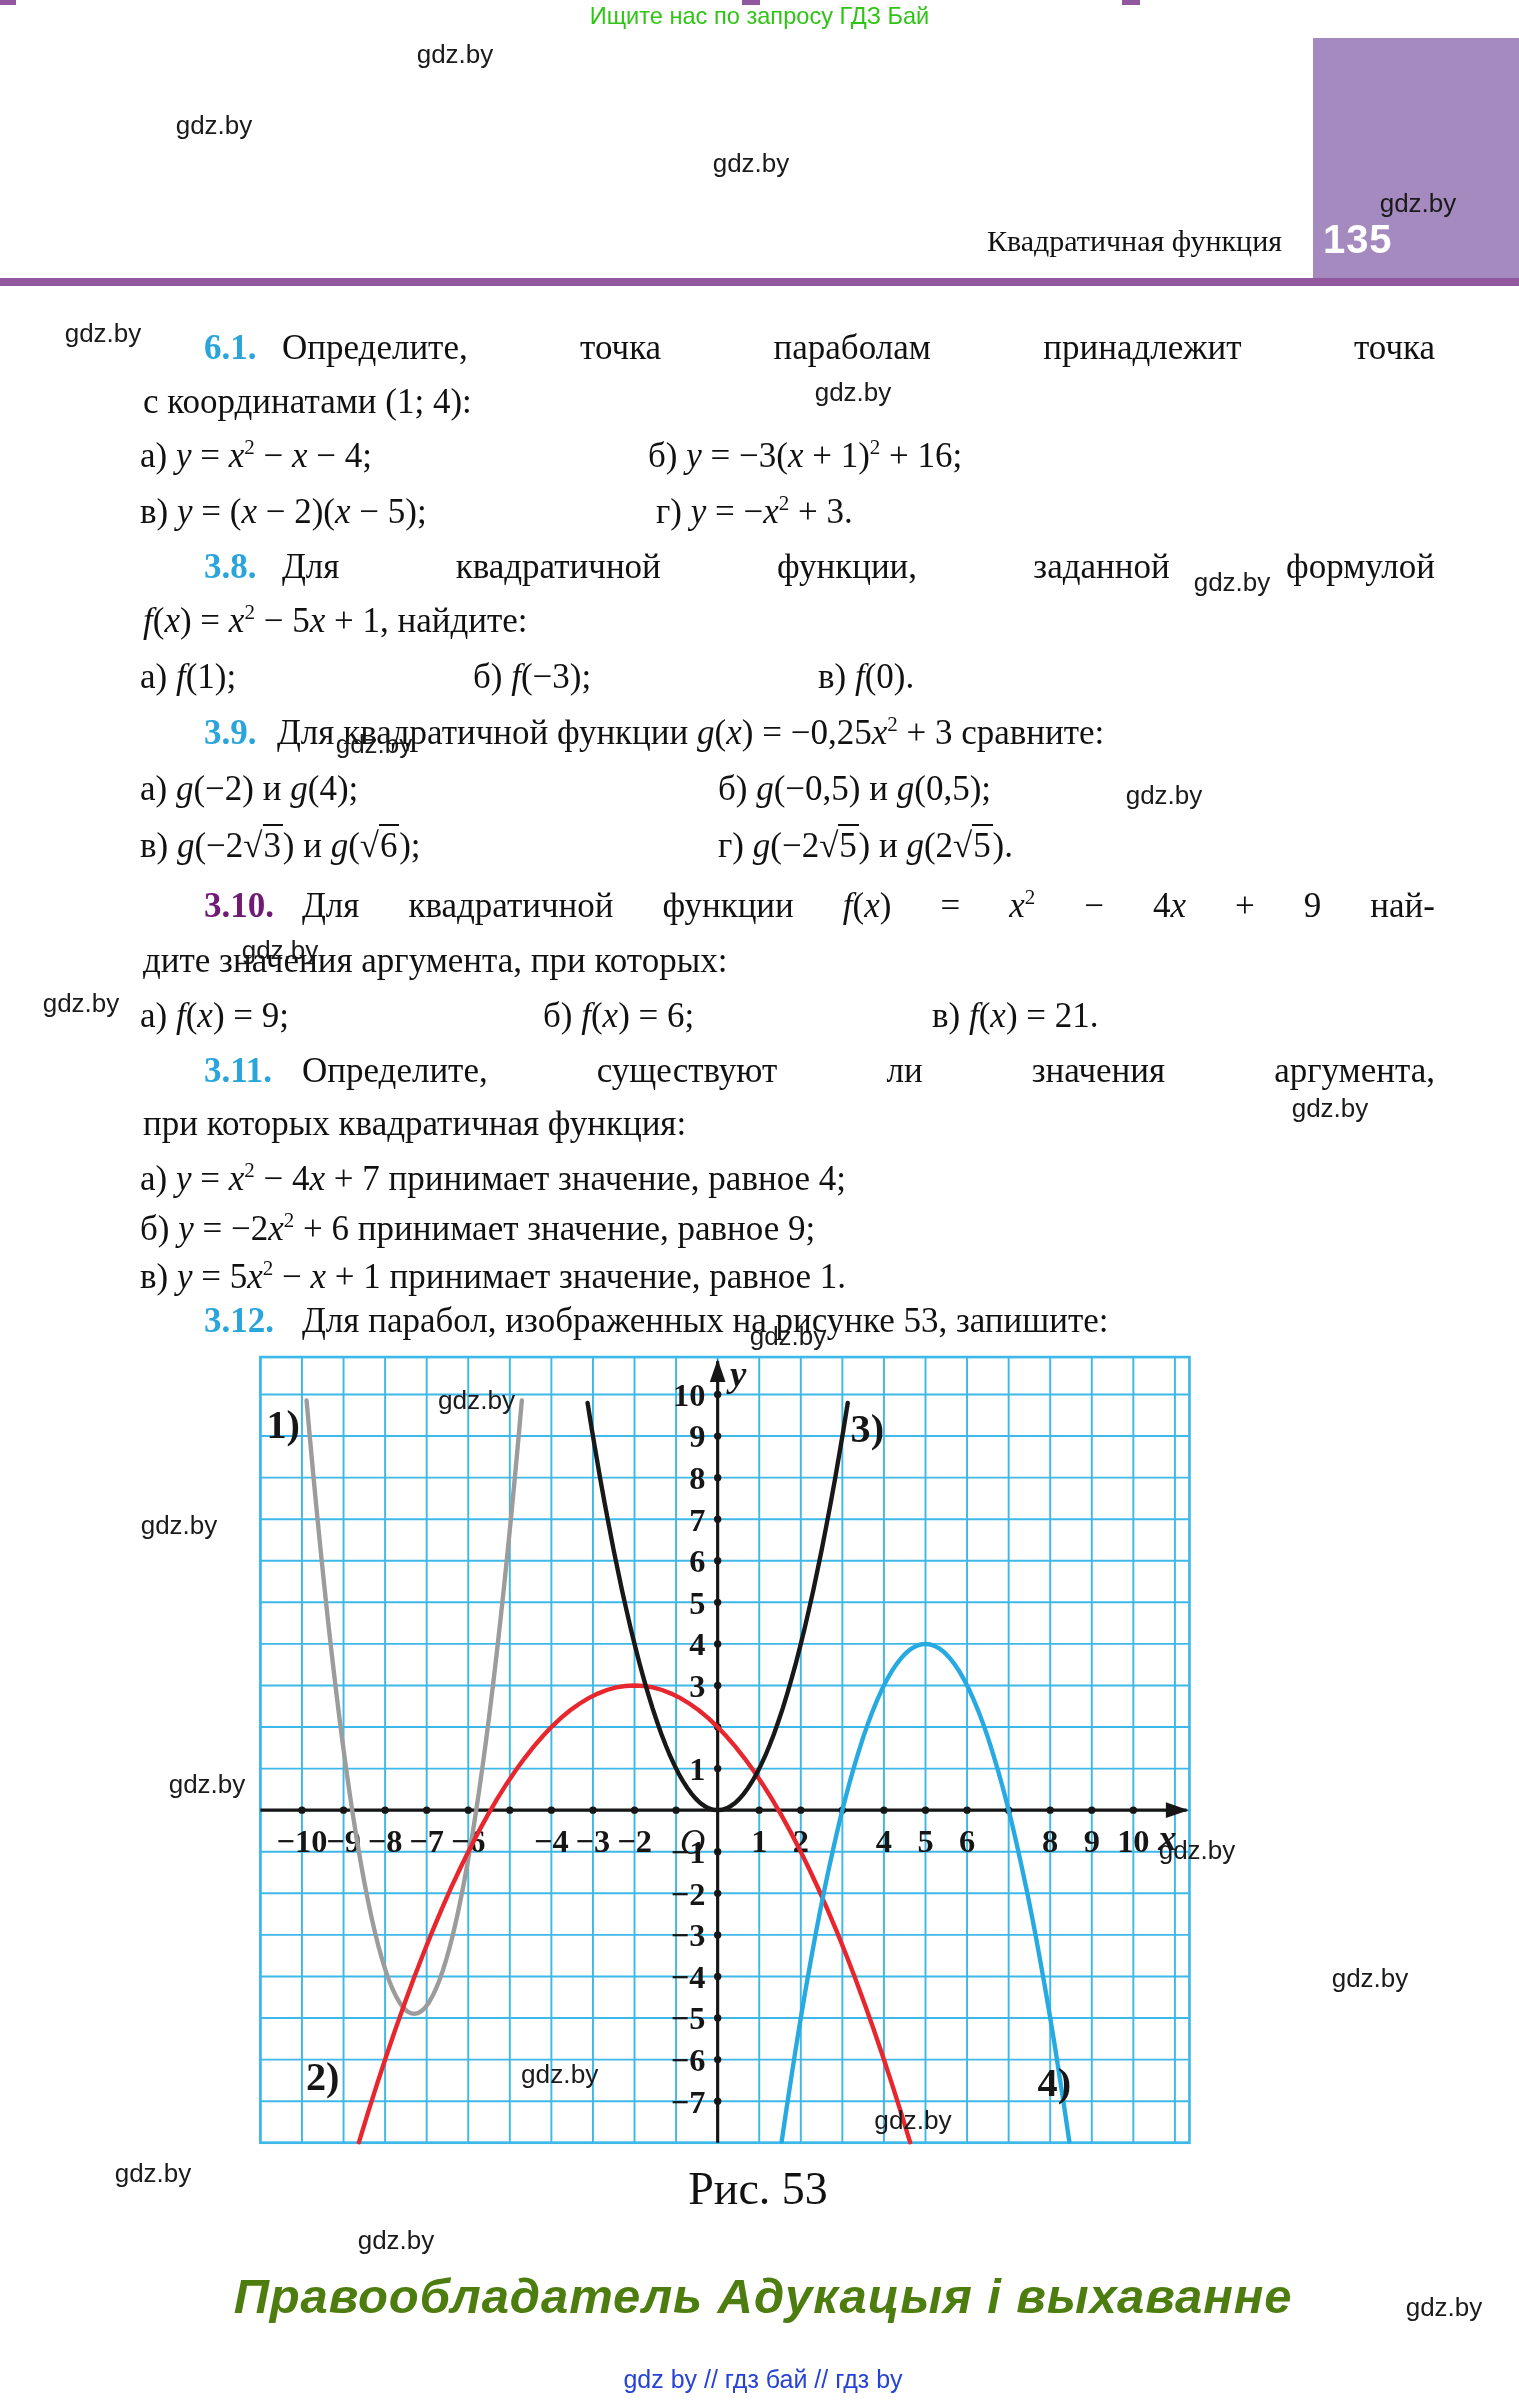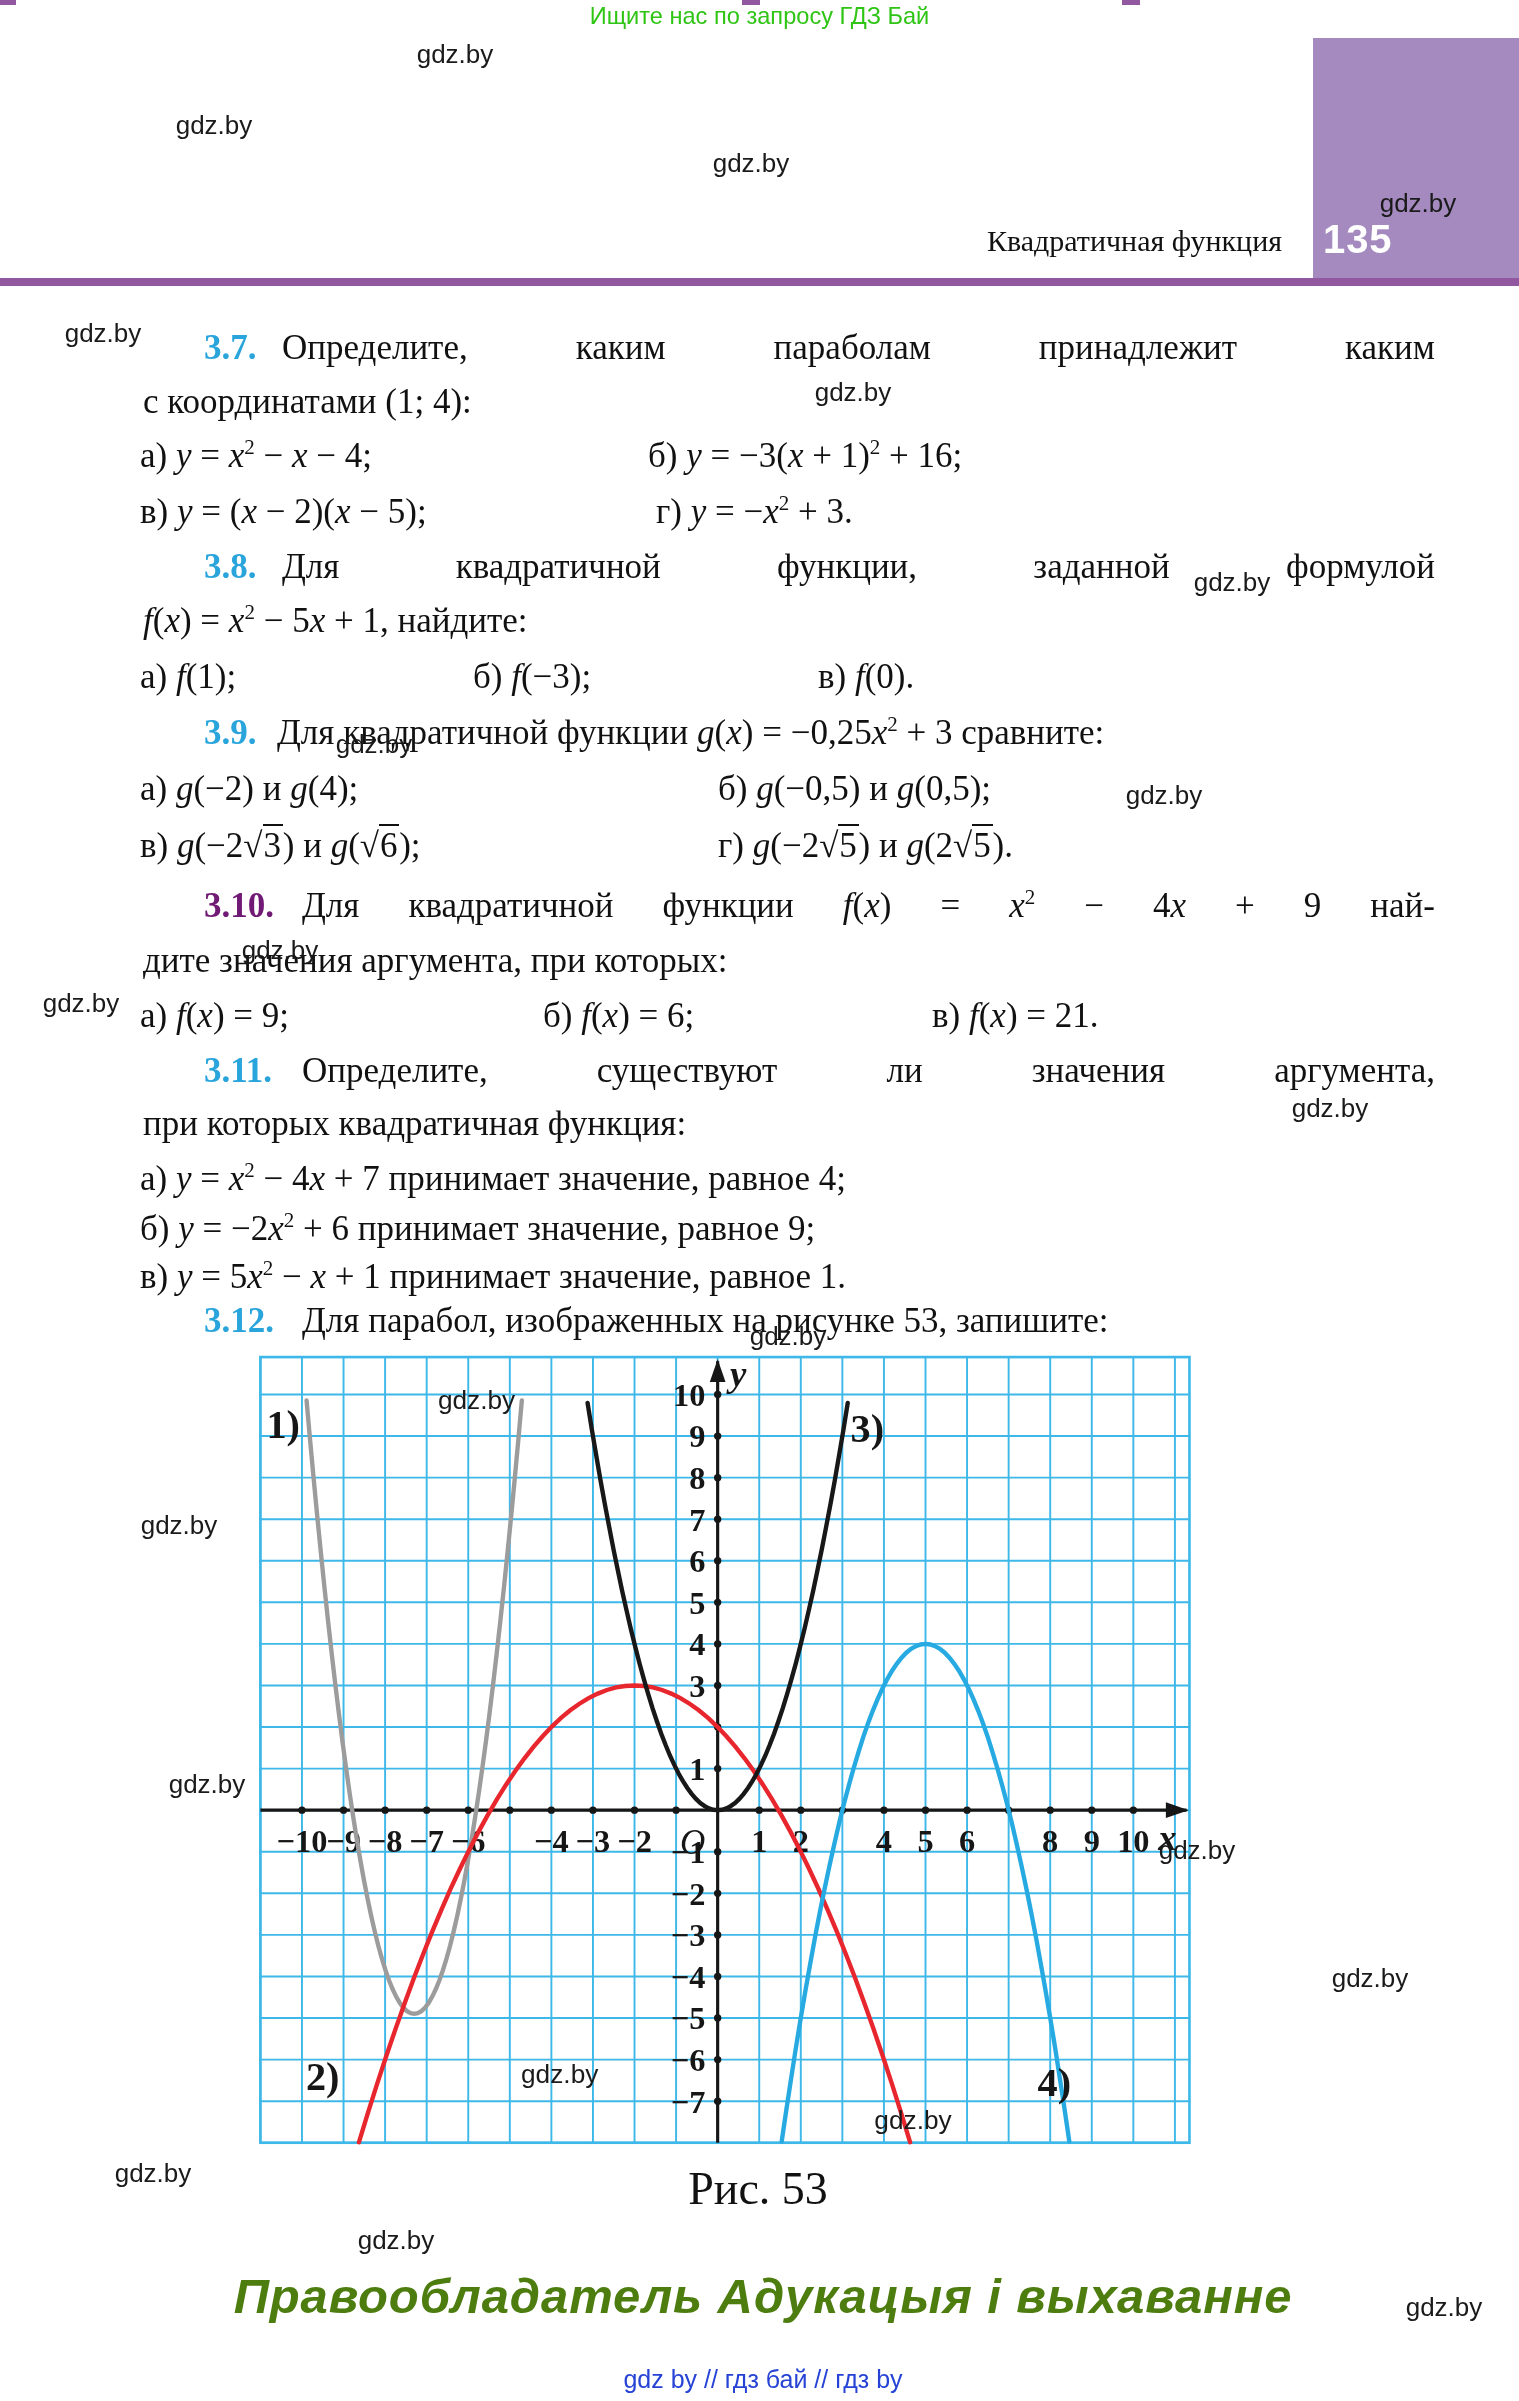--- a/index.html
+++ b/index.html
@@ -37,22 +37,22 @@
 
   <div class="banner" style="color: rgb(47, 197, 21);">Ищите нас по запросу ГДЗ Бай</div>
 
   <div class="pagebox" style="background: rgb(165, 138, 191);"></div>
   <div class="pagenum">135</div>
   <div class="htitle">Квадратичная функция</div>
   <div class="hrule" style="background: rgb(145, 88, 159);"></div>
 
   <div id="lines-root">
       <div class="tline" style="top: 328px;">
-        <span class="seg pnum" style="left: 204px; color: rgb(42, 165, 220);">3.7.</span>
-        <span class="seg jst" style="left: 282px; width: 1153px;">Определите, каким параболам принадлежит каким</span>
+        <span class="seg pnum" style="left: 204px; color: rgb(42, 165, 220);">6.1.</span>
+        <span class="seg jst" style="left: 282px; width: 1153px;">Определите, точка параболам принадлежит точка</span>
       </div>
       <div class="tline" style="top: 382px;">
         <span class="seg" style="left: 143px;">с координатами (1; 4):</span>
       </div>
       <div class="tline" style="top: 436px;">
         <span class="seg" style="left: 140px;">а) <i>y</i> = <i>x</i><sup>2</sup> − <i>x</i> − 4;</span>
         <span class="seg" style="left: 648px;">б) <i>y</i> = −3(<i>x</i> + 1)<sup>2</sup> + 16;</span>
       </div>
       <div class="tline" style="top: 492px;">
         <span class="seg" style="left: 140px;">в) <i>y</i> = (<i>x</i> − 2)(<i>x</i> − 5);</span>

